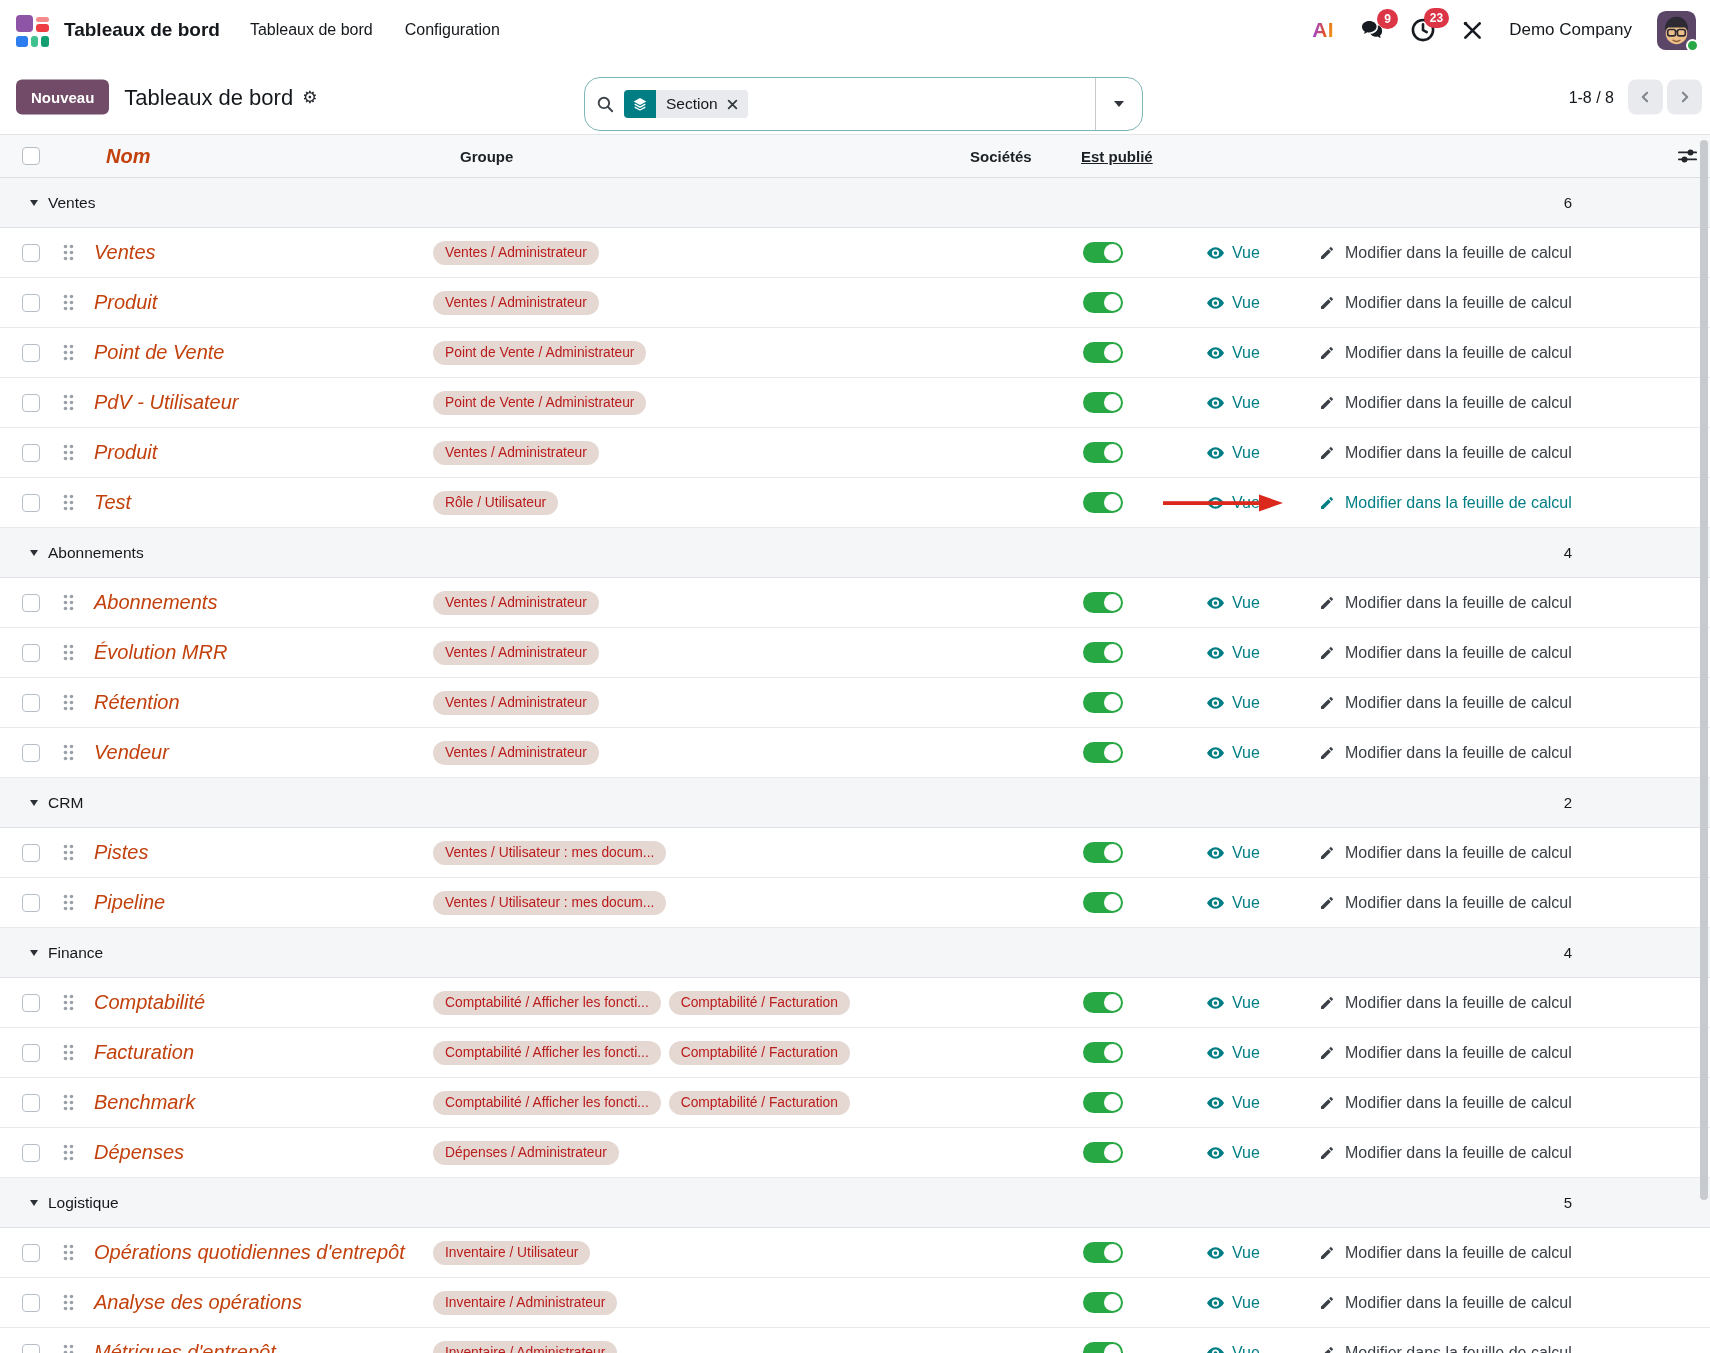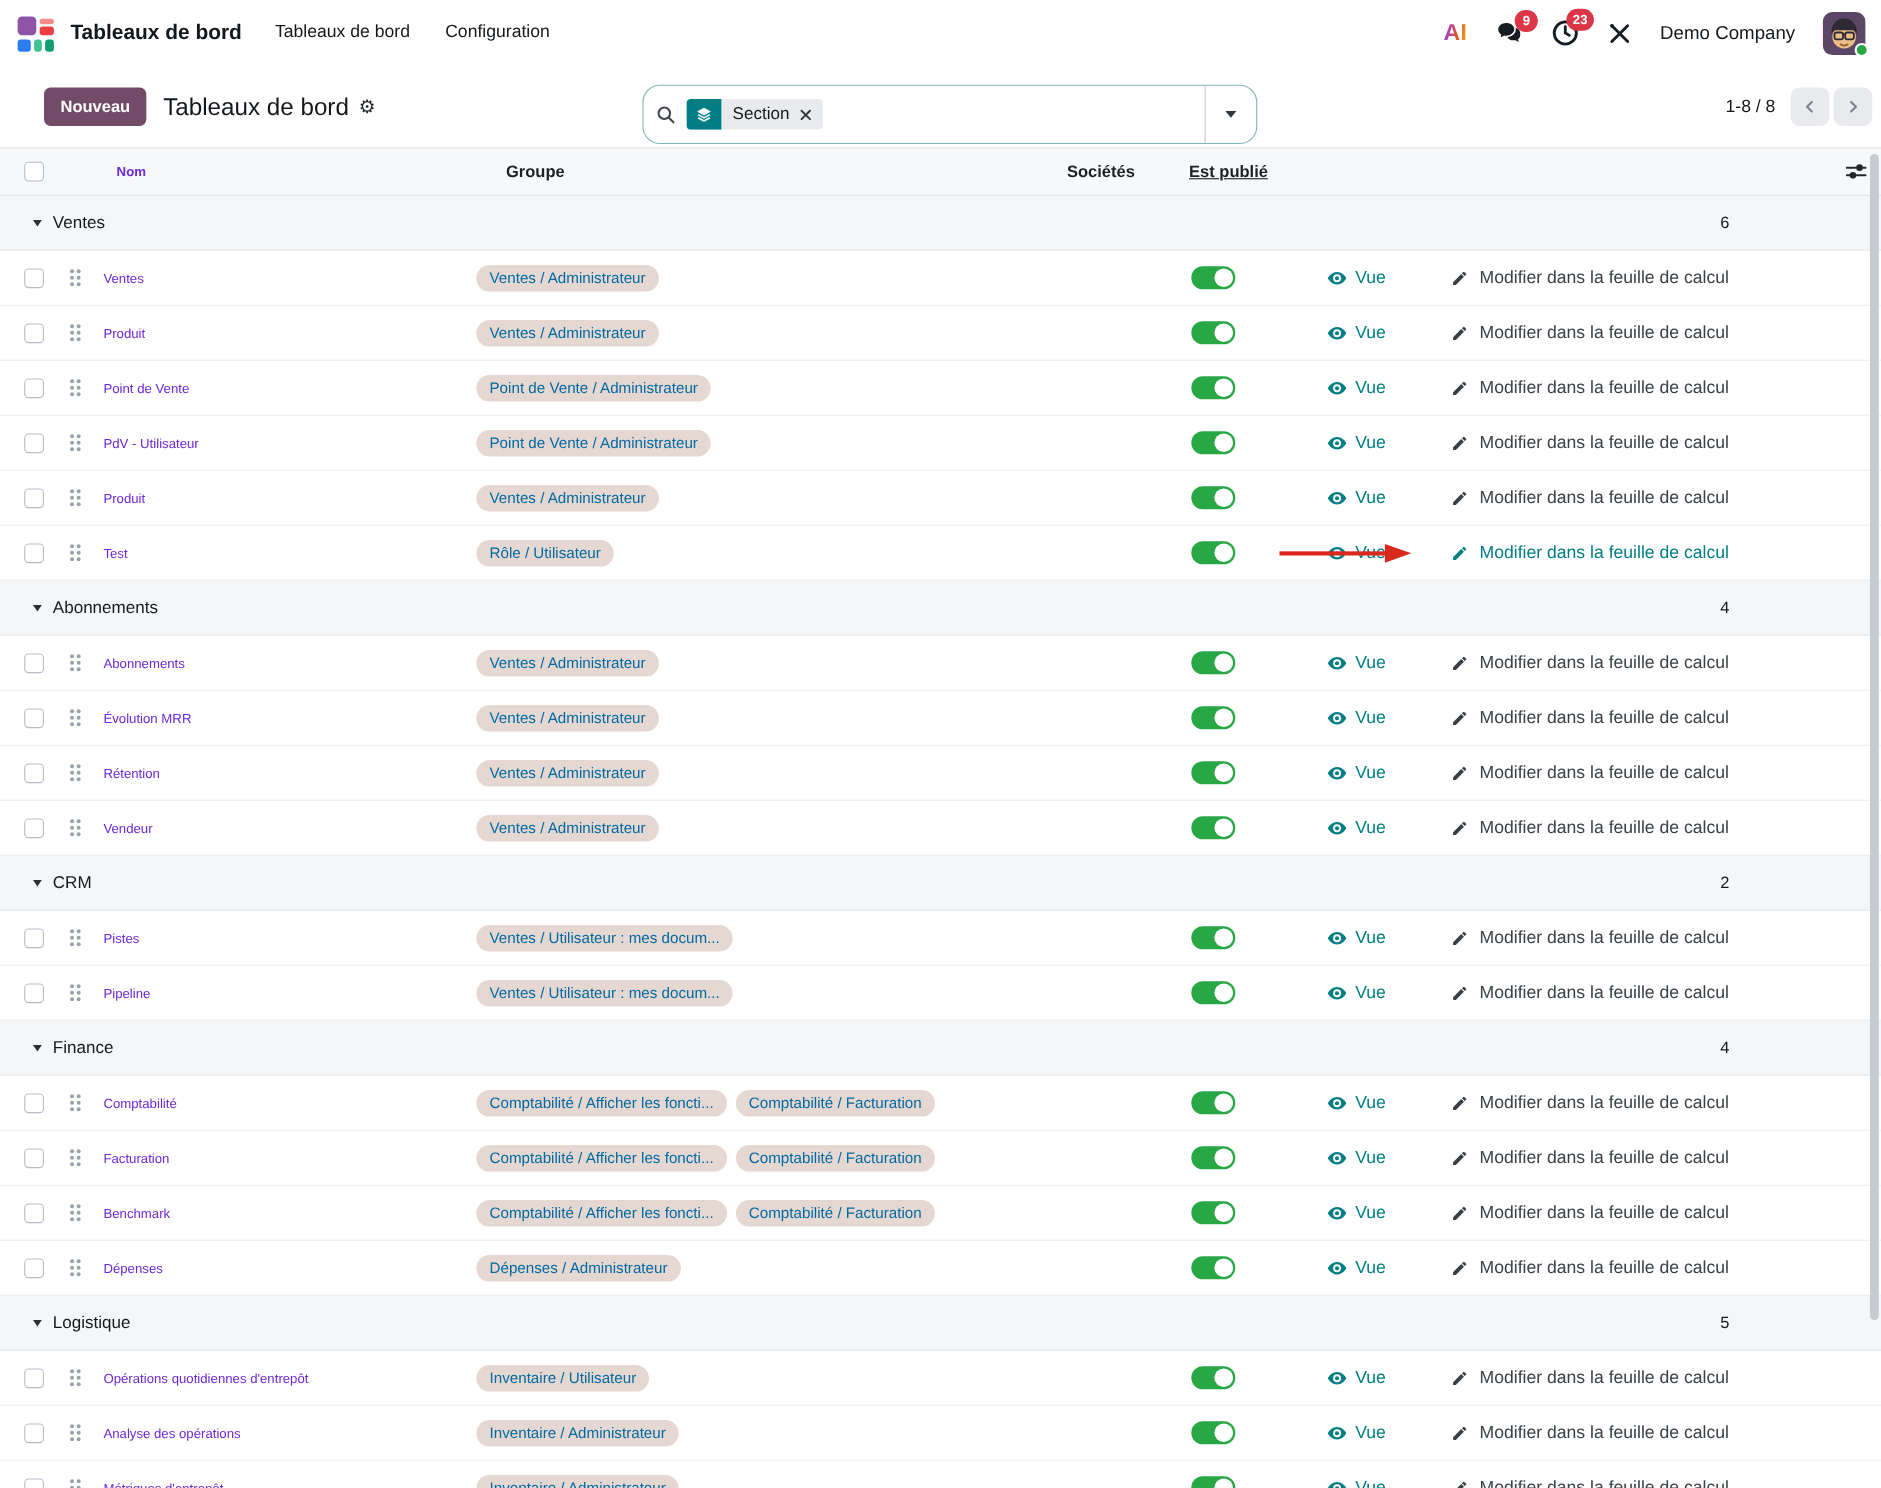--- a/index.html
+++ b/index.html
@@ -30,21 +30,21 @@
                  background:#dc3545; color:#fff; font-size:12px; font-weight:700; border-radius:11px;
                  display:flex; align-items:center; justify-content:center; }
   .company-name { font-size:17px; color:#14181c; cursor:pointer; }
   .avatar-wrap { position:relative; width:39px; height:39px; cursor:pointer; }
   .avatar-wrap svg { display:block; }
   .status-dot { position:absolute; right:-3px; bottom:-2px; width:13px; height:13px; border-radius:50%;
                 background:#28a745; border:2px solid #fff; }
 
   
   .control { position:relative; height:74px; }
-  .cp-left { position:absolute; left:16px; top:50%; transform:translateY(-50%); display:flex; align-items:center; gap:15px;margin-left:24px; }
+  .cp-left { position:absolute; left:16px; top:50%; transform:translateY(-50%); display:flex; align-items:center; gap:15px; }
   .btn-new { height:35px; padding:0 15px; background:#714B67; color:#fff; border:none; border-radius:6px;
              font-family:inherit; font-size:15px; font-weight:600; cursor:pointer; }
   .page-title { display:flex; align-items:center; gap:9px; font-size:22px; font-weight:500; color:#14181c; }
   .gear { font-size:17px; color:#23272c; cursor:pointer; line-height:1; }
 
   .searchbar { position:absolute; left:584px; top:17px; width:559px; height:54px;
                border:1px solid #7fb6b8; border-radius:16px; background:#fff; display:flex; align-items:center; }
   .search-mag { margin:0 9px 0 11px; display:flex; }
   .facet { display:flex; height:28px; border-radius:4px; overflow:hidden; flex:0 0 auto; }
   .facet-icon { width:32px; background:#017e84; display:flex; align-items:center; justify-content:center; }
@@ -72,36 +72,36 @@
   .row { position:relative; height:50px; display:flex; background:#fff; border-bottom:1px solid #e8eaed; }
   .grow { position:relative; height:50px; display:flex; align-items:center; padding-left:30px; gap:10px;
           background:#f5f6f7; border-bottom:1px solid #dfe2e6; cursor:pointer; }
   .grp-caret { width:0; height:0; border-left:4.5px solid transparent; border-right:4.5px solid transparent;
                border-top:6px solid #2b3036; }
   .gname { font-size:15.5px; color:#15191d; }
   .gcount { position:absolute; left:1553px; width:30px; text-align:center; font-size:15px; color:#15191d; }
 
   .c-check { flex:0 0 50px; display:flex; align-items:center; padding-left:22px; }
   .c-drag  { flex:0 0 38px; display:flex; align-items:center; padding-left:12px; }
-  .c-name  { flex:0 0 342px; display:flex; align-items:center; padding-left:6px; font-size:12px; color:#6d28d9; cursor:pointer; }
+  .c-name  { flex:0 0 342px; display:flex; align-items:center; padding-left:6px; font-size:20px; color:#c2410c; cursor:pointer;font-style:italic; }
   .c-group { flex:0 0 535px; display:flex; align-items:center; gap:8px; padding-left:3px; overflow:hidden; }
   .c-soc   { flex:0 0 110px; display:flex; align-items:center; padding-left:5px; }
   .c-pub   { flex:0 0 120px; display:flex; align-items:center; padding-left:8px;text-decoration:underline; }
   .c-vue   { flex:0 0 115px; display:flex; align-items:center; gap:8px; padding-left:12px; color:#017e84;
              font-size:16px; font-weight:500; cursor:pointer; }
   .c-edit  { flex:1 1 auto; display:flex; align-items:center; gap:10px; padding-left:9px; color:#3a4046;
              font-size:16px; cursor:pointer; }
   .thead .c-name { padding-left:18px; cursor:default; }
   .thead .c-group { padding-left:30px; }
   .thead .c-pub { padding-left:6px; }
   .row.highlight .c-edit { color:#017e84; }
 
   .checkbox { width:18px; height:18px; border:1.5px solid #b7bdc5; border-radius:4px; background:#fff; cursor:pointer; }
   .drag-dots { color:#9aa0a8; cursor:grab; display:flex; }
-  .badge-tag { background:#e5d8d2; color:#0369a1; font-size:13.8px; font-weight:500; padding:4.5px 12px;
+  .badge-tag { background:#e5d8d2; color:#b91c1c; font-size:13.8px; font-weight:500; padding:4.5px 12px;
                border-radius:20px; white-space:nowrap; }
   .toggle { position:relative; width:40px; height:21px; border-radius:11px; background:#28a745;
             display:inline-block; cursor:pointer; }
   .toggle .knob { position:absolute; top:2px; right:2px; width:17px; height:17px; border-radius:50%; background:#fff; }
   .sliders-icon { position:absolute; right:13px; top:50%; transform:translateY(-50%); cursor:pointer; display:flex; }
 
   .arrow-svg { position:absolute; left:1163px; top:50%; transform:translateY(-50%); pointer-events:none; }
 
   .scroll-thumb { position:absolute; right:2px; top:140px; width:8px; height:1060px;
                   background:#c7cace; border-radius:4px; cursor:pointer; }

